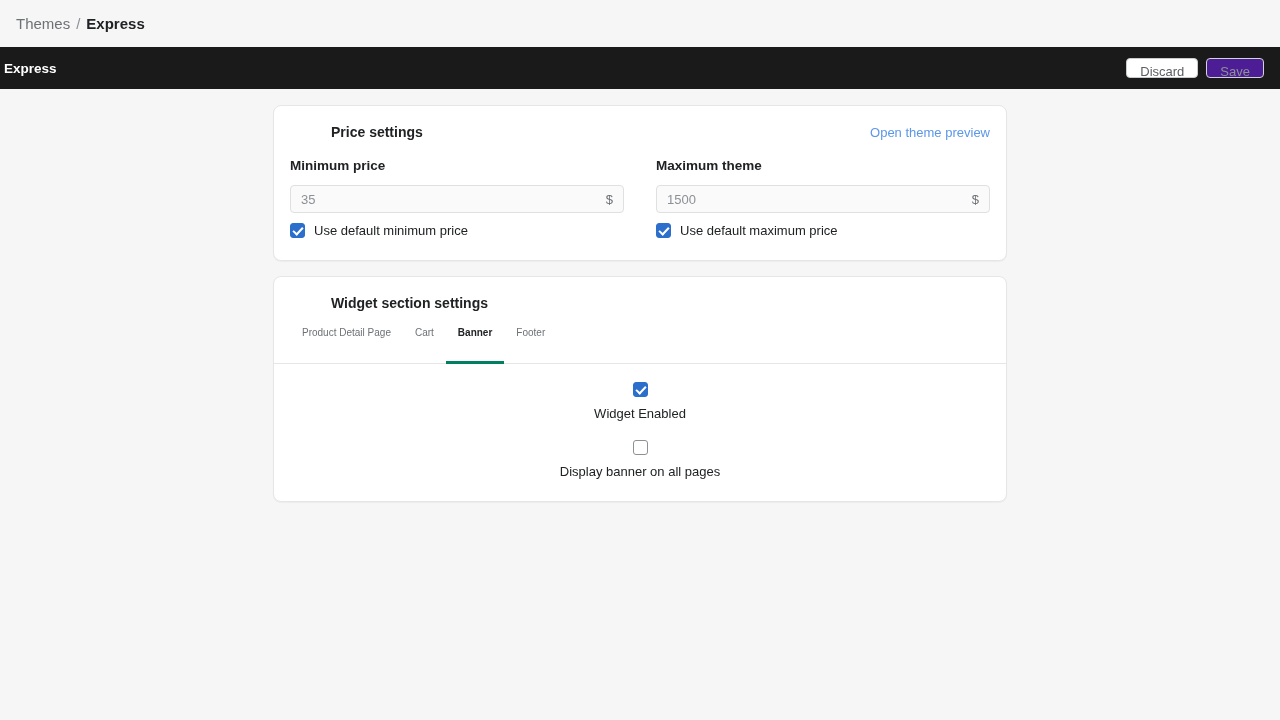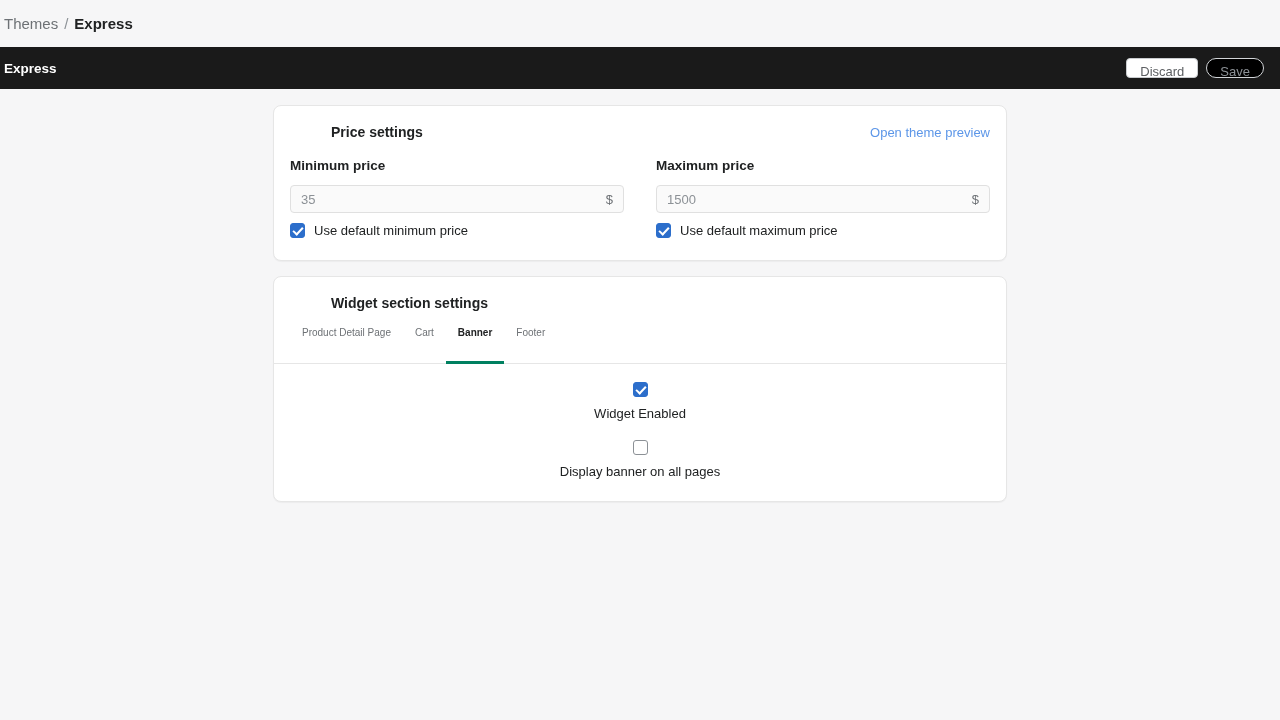--- a/index.html
+++ b/index.html
@@ -10,21 +10,21 @@
     font-family: "Liberation Sans", sans-serif;
     -webkit-font-smoothing: antialiased;
   }
 
   
   .breadcrumb-bar {
     height: 47px;
     background: #f6f6f7;
     display: flex;
     align-items: center;
-    padding: 0 4px;
+    padding: 0 16px;
   }
   .breadcrumb { font-size: 15px; display: flex; align-items: baseline; gap: 6px; }
   .crumb-root { color: #6d7175; }
   .crumb-sep  { color: #8c9196; }
   .crumb-current { color: #202223; font-weight: 700; }
 
   
   .context-bar {
     height: 42px;
     background: #1a1a1a;
@@ -49,25 +49,24 @@
     border: 1px solid transparent;
     cursor: pointer;
     font-family: "Liberation Sans", sans-serif;
   }
   .btn-discard {
     background: #ffffff;
     color: #5c5f62;
     border-color: #c9cccf;
   }
   .btn-save {
-    background: #000000;
+    background: #4c1d95;
     color: #8c9196;
     border-color: #d2d5d8;
     cursor: default;
-    border-radius: 10px;
   }
 
   
   .page { padding-top: 16px; }
   .card {
     width: 734px;
     margin: 0 auto 15px auto;
     background: #ffffff;
     border: 1px solid #e6e6e6;
     border-radius: 8px;
@@ -230,21 +229,21 @@
           <input type="text" placeholder="35" style="">
           <span class="input-suffix">$</span>
         </div>
         <div class="check-row">
           <span class="cb on"></span>
           <span class="check-label">Use default minimum price</span>
         </div>
       </div>
 
       <div class="field">
-        <div class="field-label">Maximum price</div>
+        <div class="field-label">Maximum theme</div>
         <div class="input-wrap">
           <input type="text" placeholder="1500" style="">
           <span class="input-suffix">$</span>
         </div>
         <div class="check-row">
           <span class="cb on"></span>
           <span class="check-label">Use default maximum price</span>
         </div>
       </div>
 

